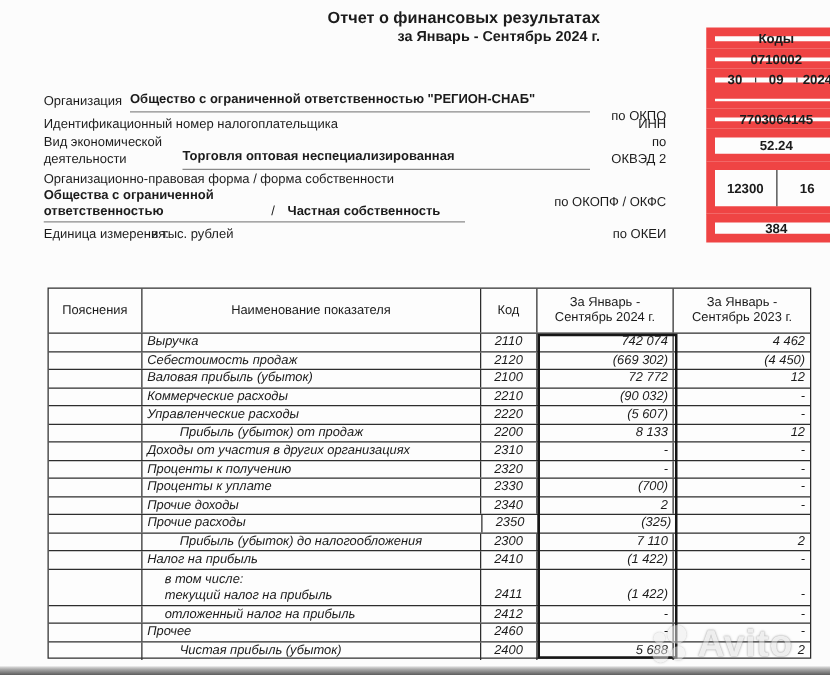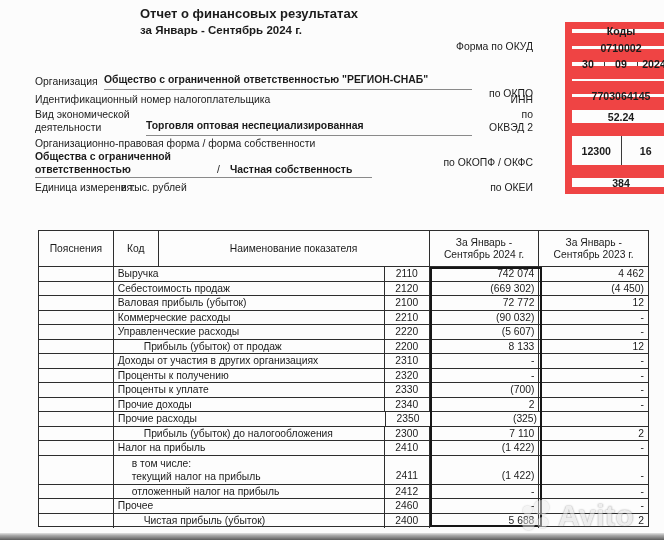--- a/index.html
+++ b/index.html
@@ -5,21 +5,21 @@
   html,body{margin:0;padding:0;background:#ffffff;}
   #page{
     position:relative; width:664px; height:540px; overflow:hidden;
     background:#fcfcfc; color:#1b1b1b;
     font-family:"Liberation Sans", sans-serif;
     font-size:10.4px;
   }
   .abs{position:absolute;}
   .b{font-weight:bold;}
   .rt{text-align:right;}
-  .ct{text-align:left;}
+  .ct{text-align:right;}
   .title{font-size:13px;font-weight:bold;}
   .subtitle{font-size:11.5px;font-weight:bold;}
   .ul{border-bottom:1px solid #8a8a8a;}
   
   .code-cell{
     position:absolute; left:537px; width:112px; box-sizing:border-box;
     border:7px solid #ef4444; background:#fdfdfd;
     display:flex; align-items:center; justify-content:center;
     font-weight:bold; font-size:10.6px;margin-left:28px;
   }
@@ -33,21 +33,21 @@
   #fin-table{
     position:absolute; left:38px; top:230px; width:611px; height:297px;
     border:1px solid #2e2e2e; box-sizing:border-box; background:#fdfdfd;
   }
   .t-head{display:flex; height:36px; border-bottom:1px solid #2e2e2e; box-sizing:border-box;}
   .t-head .hc{
     display:flex; align-items:center; justify-content:center; text-align:center;
     border-right:1px solid #2e2e2e; box-sizing:border-box; font-size:10.3px; line-height:11.5px;
   }
   .t-head .hc:last-child{border-right:none;}
-  .t-row{display:flex; height:14.5px; border-bottom:1px solid #2e2e2e; box-sizing:border-box;}
+  .t-row{display:flex; height:14.5px; border-bottom:1px solid #2e2e2e; box-sizing:border-box;font-style:italic;}
   .t-row:last-child{border-bottom:none;}
   .t-row.tall{height:29px;}
   .tc{
     border-right:1px solid #2e2e2e; box-sizing:border-box; overflow:hidden;
     font-size:10.3px; line-height:13.2px; white-space:nowrap;
     display:flex; align-items:center;
   }
   .tc:last-child{border-right:none;}
   .c-exp{width:75px;}
   .c-name{width:272px; padding-left:4px;}
@@ -84,21 +84,20 @@
   }
 </style>
 </head>
 <body>
 
 <div id="page">
 
   <div class="abs title ct" style="left:140px;top:6px;width:340px;">Отчет о финансовых результатах</div>
   <div class="abs subtitle ct" style="left:140px;top:24px;width:340px;">за Январь - Сентябрь 2024 г.</div>
 
-  <div class="abs rt" style="left:333px;top:41px;width:200px;">Форма по ОКУД</div>
 
   <div class="abs" style="left:35px;top:76px;">Организация</div>
   <div class="abs b ul" style="left:104px;top:74px;width:368px;height:15px;">Общество с ограниченной ответственностью "РЕГИОН-СНАБ"</div>
   <div class="abs rt" style="left:333px;top:88px;width:200px;">по ОКПО</div>
 
   <div class="abs" style="left:35px;top:94px;">Идентификационный номер налогоплательщика</div>
   <div class="abs rt" style="left:333px;top:94px;width:200px;">ИНН</div>
 
   <div class="abs" style="left:35px;top:109px;">Вид экономической</div>
   <div class="abs" style="left:35px;top:122px;">деятельности</div>
@@ -130,22 +129,22 @@
   <div class="code-cell" style="top:103px;height:27px;">52.24</div>
   <div class="code-cell code-split" style="top:129px;height:43px;">
     <div class="sub">12300</div>
     <div class="sub">16</div>
   </div>
   <div class="code-cell" style="top:171px;height:23px;">384</div>
 
   <div id="fin-table">
     <div class="t-head">
       <div class="hc c-exp">Пояснения</div>
+      <div class="hc c-name" style="justify-content:center;padding-left:0;">Наименование показателя</div>
       <div class="hc c-code">Код</div>
-      <div class="hc c-name" style="justify-content:center;padding-left:0;">Наименование показателя</div>
       <div class="hc c-v24" style="justify-content:center;padding:0 12px;">За Январь - Сентябрь 2024 г.</div>
       <div class="hc c-v23" style="justify-content:center;padding:0 12px;">За Январь - Сентябрь 2023 г.</div>
     </div>
     <div id="table-body">
         <div class="t-row">
           <div class="tc c-exp"></div>
           <div class="tc c-name">Выручка</div>
           <div class="tc c-code">2110</div>
           <div class="tc c-v24">742 074</div>
           <div class="tc c-v23">4 462</div>

